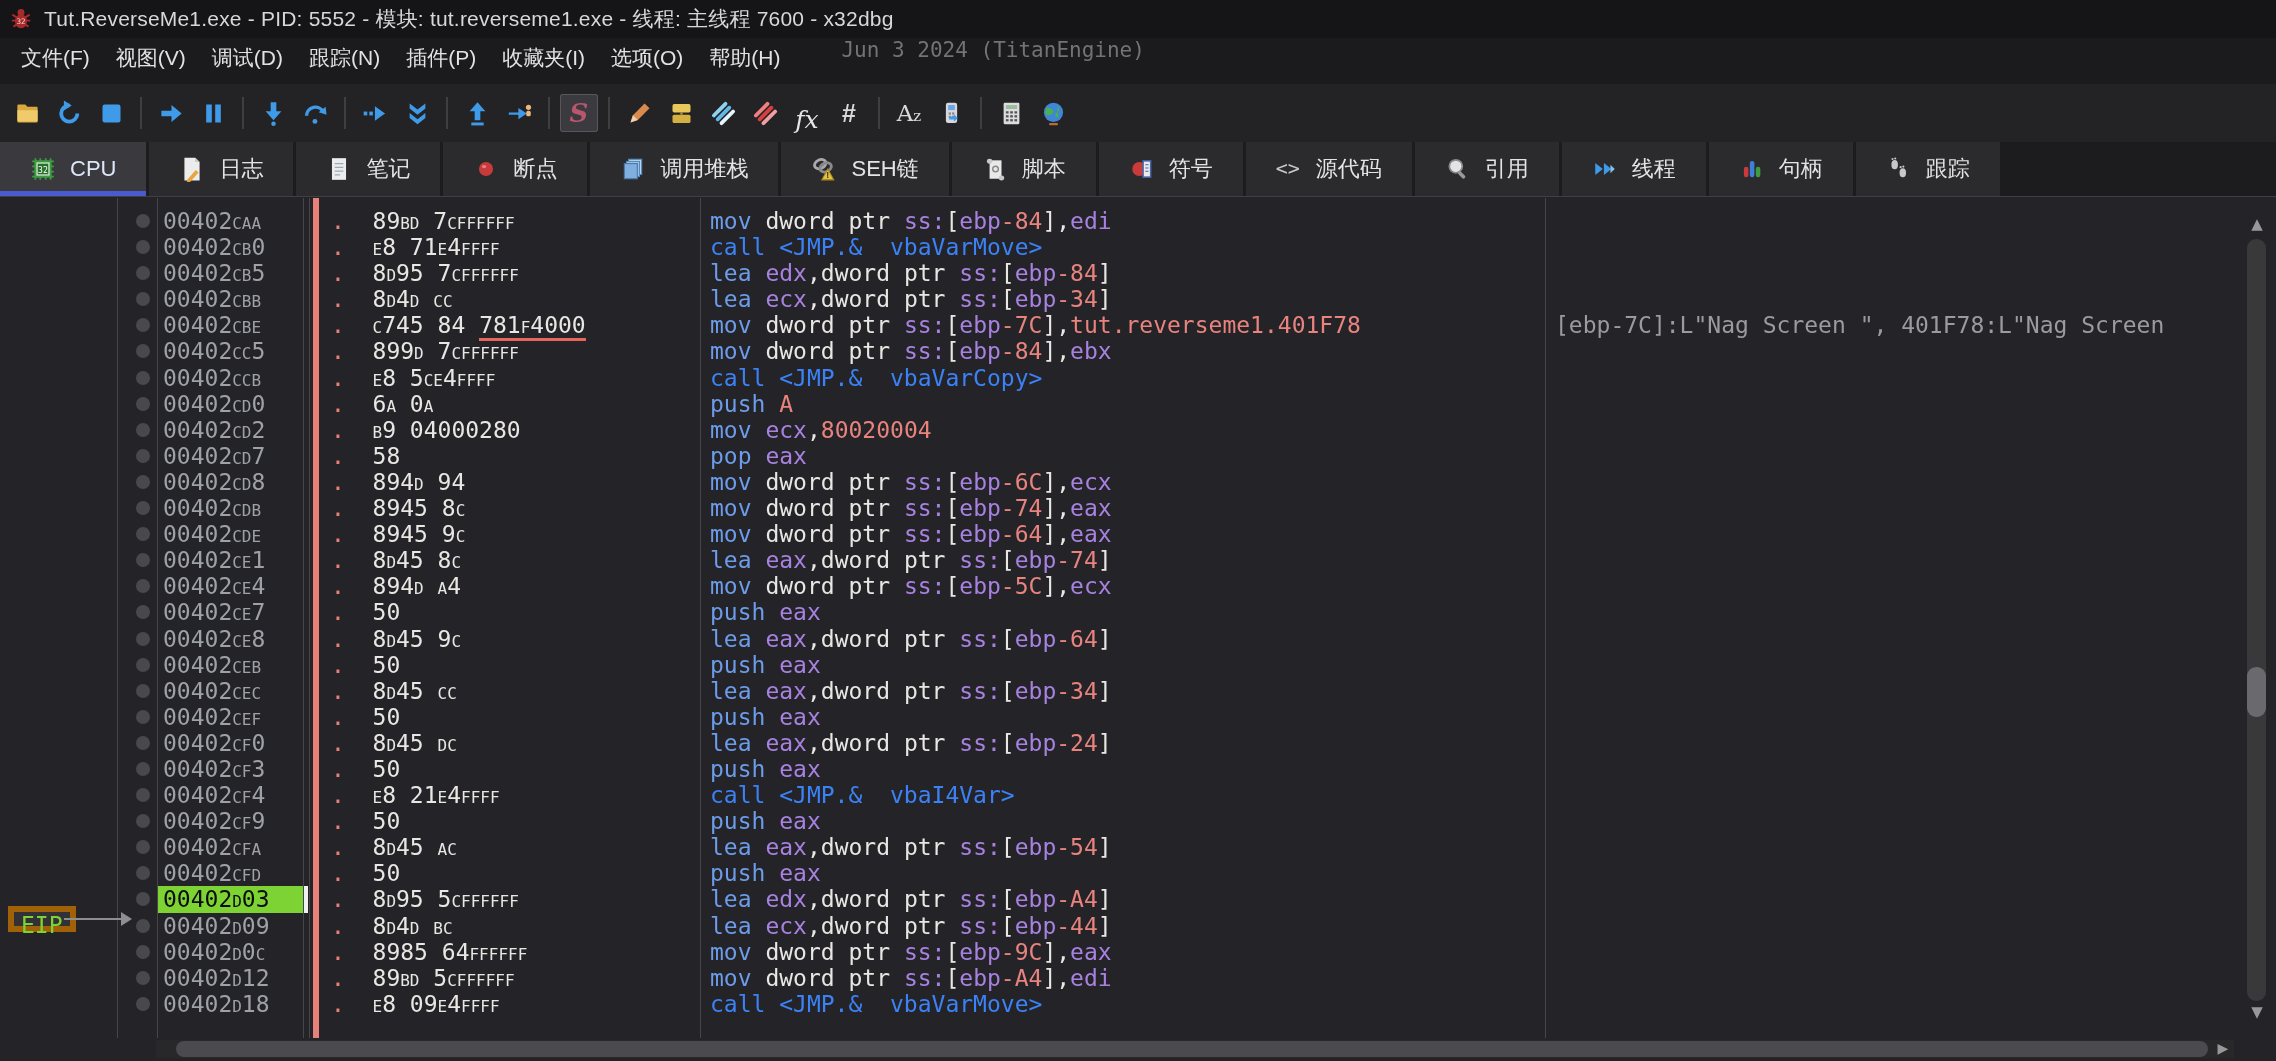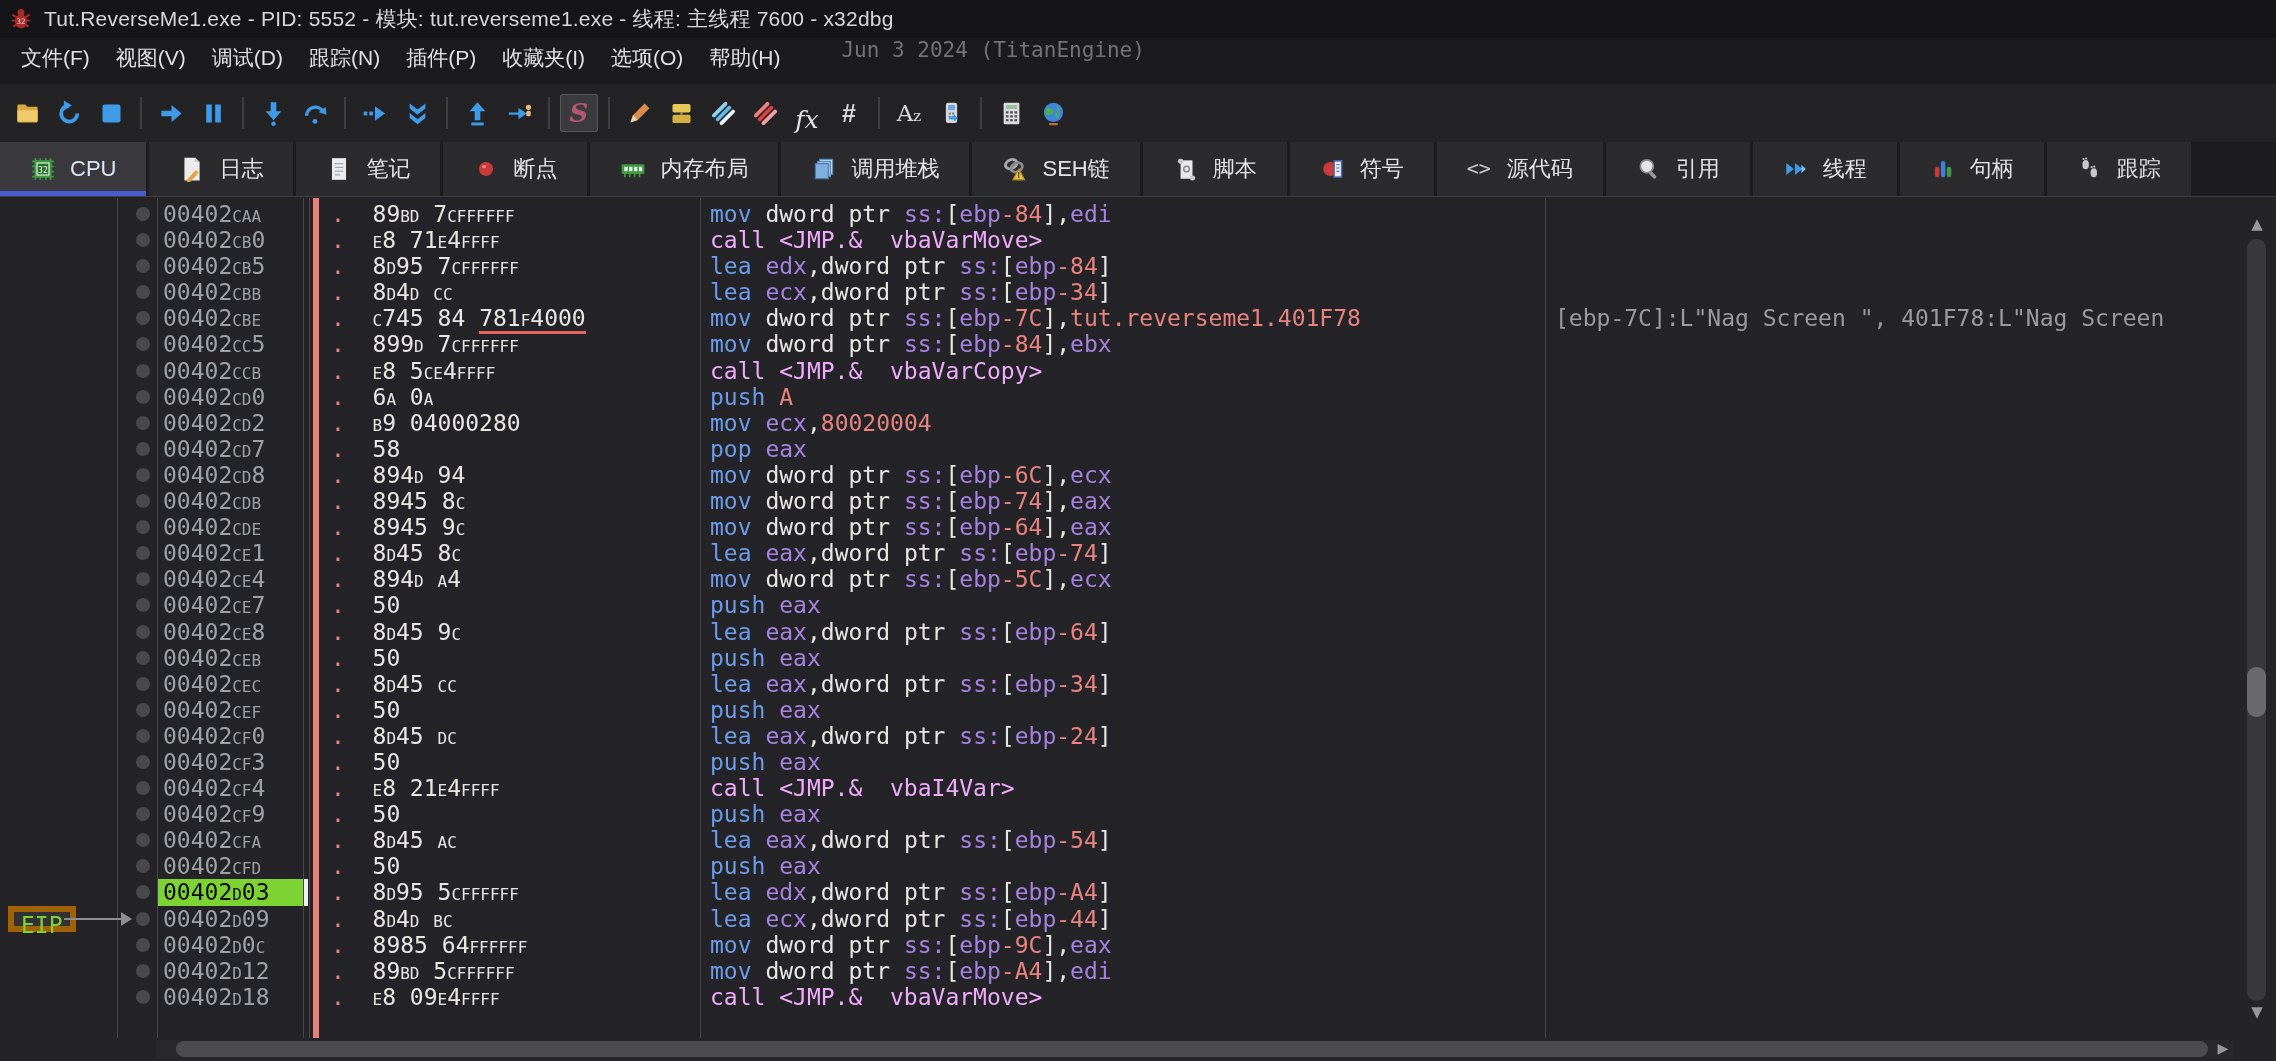--- a/index.html
+++ b/index.html
@@ -43,41 +43,41 @@
   .tab.active { background:#3A3A3E; color:#DEE6F8; }
   .tab.active::after { content:""; position:absolute; left:0; right:0; bottom:0; height:5px;
     background:#4A5BD0; }
   .tab .ticon .txt-icon { font-family:"DejaVu Sans Mono", monospace; font-size:20px; color:#C8C8CC; }
   
   .content { position:absolute; top:196px; left:0; right:0; bottom:0;
     background:#242428; border-top:1px solid #404044; overflow:hidden;
     font-family:"DejaVu Sans Mono", monospace; font-size:23px; }
   .vline { position:absolute; top:1px; height:840px; width:1px; background:#45454A; z-index:4; }
   .redbar { position:absolute; top:1px; height:840px; left:313px; width:6px; background:#E8817A; z-index:4; }
-  .rows { position:absolute; left:0; top:4px; width:2240px; z-index:2; }
+  .rows { position:absolute; left:0; top:11px; width:2240px; z-index:2; }
   .drow { position:relative; height:26.1px; line-height:26.1px; white-space:pre; }
   .drow .band { position:absolute; left:157px; right:0; top:0; bottom:0; background:#3B3B3F; }
   .drow.row-eip { z-index:6; }
   .gdot { position:absolute; left:136px; top:6px; width:14px; height:14px; border-radius:50%;
     background:#48484D; z-index:2; }
   .gdot.bp { background:#C23C3C; }
   .sc { font-variant:small-caps; text-transform:lowercase; }
   .c-addr { position:absolute; left:163px; color:#9EA1A6; z-index:2; }
   .c-addr.addr-eip { left:158px; width:145px; padding-left:5px; background:#7ED334; color:#0B0B0B; }
   .caret { position:absolute; left:303px; top:0; bottom:0; width:5px; background:#F0F0F0; z-index:7; }
   .c-bytes { position:absolute; left:331px; color:#E9E7E3; z-index:2; }
   .bdot { color:#E8817A; }
   .bu { border-bottom:3px solid #E8655E; }
   .c-instr { position:absolute; left:710px; width:830px; overflow:hidden; z-index:2; }
   .c-comment { position:absolute; left:1555px; width:682px; overflow:hidden; color:#9B9B9E; z-index:2; }
   .t-mn  { color:#6C9CEA; }
   .t-reg { color:#A782E0; }
   .t-num { color:#E8837E; }
   .t-pl  { color:#E9E7E3; }
-  .t-call{ color:#f0abfc; }
+  .t-call{ color:#3b82f6; }
   
   .eip-label { position:absolute; left:8px; top:709px; height:26px; line-height:26px;
     padding:0 7px; background:#323236; border:6px solid #a16207; color:#7ED334; z-index:5; }
   .eip-line { position:absolute; left:64px; top:721px; width:58px; height:2px; background:#8E8E92; z-index:5; }
   .eip-head { position:absolute; left:121px; top:715px; width:0; height:0; z-index:5;
     border-left:11px solid #8E8E92; border-top:7px solid transparent; border-bottom:7px solid transparent; }
   
   .scroll-arrow { position:absolute; color:#98989C; font-size:15px; width:22px; text-align:center;
     z-index:8; font-family:"DejaVu Sans", sans-serif; }
   .vtrack { position:absolute; left:2247px; top:42px; width:19px; height:762px;
@@ -354,37 +354,20 @@
         <span>笔记</span>
       </div>
       <div class="tab">
         <span class="ticon">
           <svg viewBox="0 0 24 24">
             <circle cx="12" cy="12" r="6.5" fill="#C93A3A"></circle>
             <ellipse cx="10.2" cy="9.8" rx="2" ry="1.4" fill="#E48080"></ellipse>
           </svg>
         </span>
         <span>断点</span>
-      </div>
-      <div class="tab">
-        <span class="ticon">
-          <svg viewBox="0 0 24 24">
-            <rect x="1.5" y="7.5" width="21" height="9" rx="1" fill="#3E9B40"></rect>
-            <g fill="#E8F4E8">
-              <rect x="4" y="10" width="3" height="4"></rect>
-              <rect x="8.5" y="10" width="3" height="4"></rect>
-              <rect x="13" y="10" width="3" height="4"></rect>
-              <rect x="17.5" y="10" width="3" height="4"></rect>
-            </g>
-            <g stroke="#3E9B40" stroke-width="1.6">
-              <path d="M4.5 16.5v3M9 16.5v3M13.5 16.5v3M18 16.5v3"></path>
-            </g>
-          </svg>
-        </span>
-        <span>内存布局</span>
       </div>
       <div class="tab">
         <span class="ticon">
           <svg viewBox="0 0 24 24">
             <rect x="8" y="3" width="12" height="14" fill="#BDD7F0" stroke="#5588BB"></rect>
             <rect x="6" y="5" width="12" height="14" fill="#9FC3E8" stroke="#5588BB"></rect>
             <rect x="4" y="7" width="12" height="14" fill="#7FAEDF" stroke="#4A77AA"></rect>
           </svg>
         </span>
         <span>调用堆栈</span>

